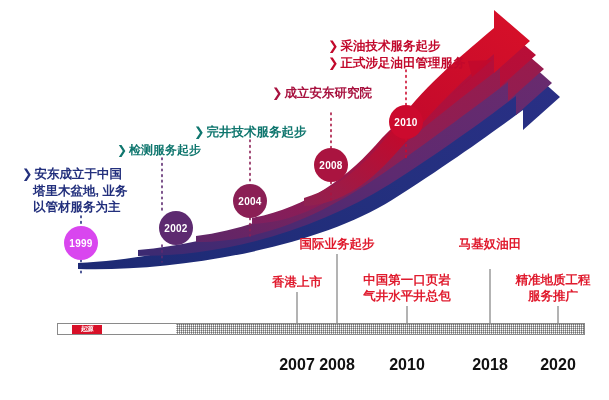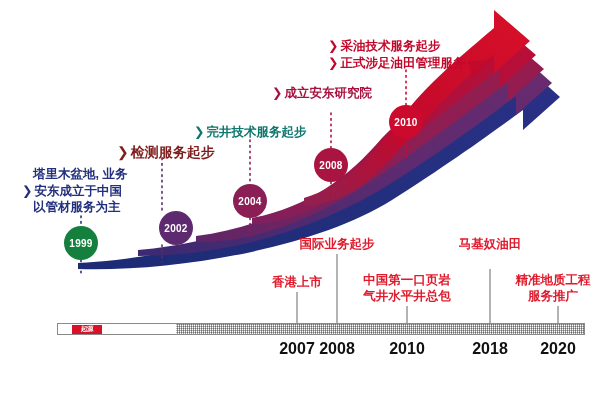--- a/index.html
+++ b/index.html
@@ -57,20 +57,21 @@
     font-weight:bold;
     overflow:hidden;
     letter-spacing:-.5px;
   }
   .yearlbl{
     position:absolute;
     color:#111111;
     font-weight:bold;
     white-space:nowrap;
     text-align:center;
+    margin-top:16px;
   }
   .botlbl{
     position:absolute;
     color:#e01b2e;
     font-weight:bold;
     line-height:1.28;
     text-align:center;
     white-space:nowrap;
   }
   .botlbl .ln{display:block;}
@@ -168,52 +169,52 @@
       <line x1="250" y1="140" x2="250" y2="184" stroke="#8b1f55"></line>
       <line x1="250" y1="218" x2="250" y2="236" stroke="#8b1f55"></line>
       <line x1="331" y1="113" x2="331" y2="148" stroke="#aa1440"></line>
       <line x1="331" y1="182" x2="331" y2="200" stroke="#aa1440"></line>
       <line x1="406" y1="70" x2="406" y2="105" stroke="#cc0a2e"></line>
       <line x1="406" y1="139" x2="406" y2="160" stroke="#cc0a2e"></line>
     </g>
   </svg>
 
   <div>
-    <div class="bubble" style="left:64px;top:226px;width:34px;height:34px;background:#15803d;font-size:10px;">
+    <div class="bubble" style="left:64px;top:226px;width:34px;height:34px;background:#d946ef;font-size:10px;">
       <span>1999</span>
     </div>
     <div class="bubble" style="left:159px;top:211px;width:34px;height:34px;background:#5d2a70;font-size:10px;">
       <span>2002</span>
     </div>
     <div class="bubble" style="left:233px;top:184px;width:34px;height:34px;background:#8b1f55;font-size:10px;">
       <span>2004</span>
     </div>
     <div class="bubble" style="left:314px;top:148px;width:34px;height:34px;background:#aa1440;font-size:10px;">
       <span>2008</span>
     </div>
     <div class="bubble" style="left:389px;top:105px;width:34px;height:34px;background:#cc0a2e;font-size:10px;">
       <span>2010</span>
     </div>
   </div>
 
   <div>
 
     <div class="callout" style="left:22px;top:166px;color:#23307d;font-size:12.5px;">
+      <span class="ln">
+        <span class="mark">❯</span><span>安东成立于中国</span>
+      </span>
       <span class="ln" style="padding-left:11px;">
         <span>塔里木盆地, 业务</span>
       </span>
-      <span class="ln">
-        <span class="mark">❯</span><span>安东成立于中国</span>
-      </span>
       <span class="ln" style="padding-left:11px;">
         <span>以管材服务为主</span>
       </span>
     </div>
 
-    <div class="callout" style="left:117px;top:143px;color:#7f1d1d;font-size:14px;">
+    <div class="callout" style="left:117px;top:143px;color:#0f766e;font-size:12px;">
       <span class="ln">
         <span class="mark">❯</span><span>检测服务起步</span>
       </span>
     </div>
 
     <div class="callout" style="left:194px;top:124px;color:#0f766e;font-size:12.5px;">
       <span class="ln">
         <span class="mark">❯</span><span>完井技术服务起步</span>
       </span>
     </div>

